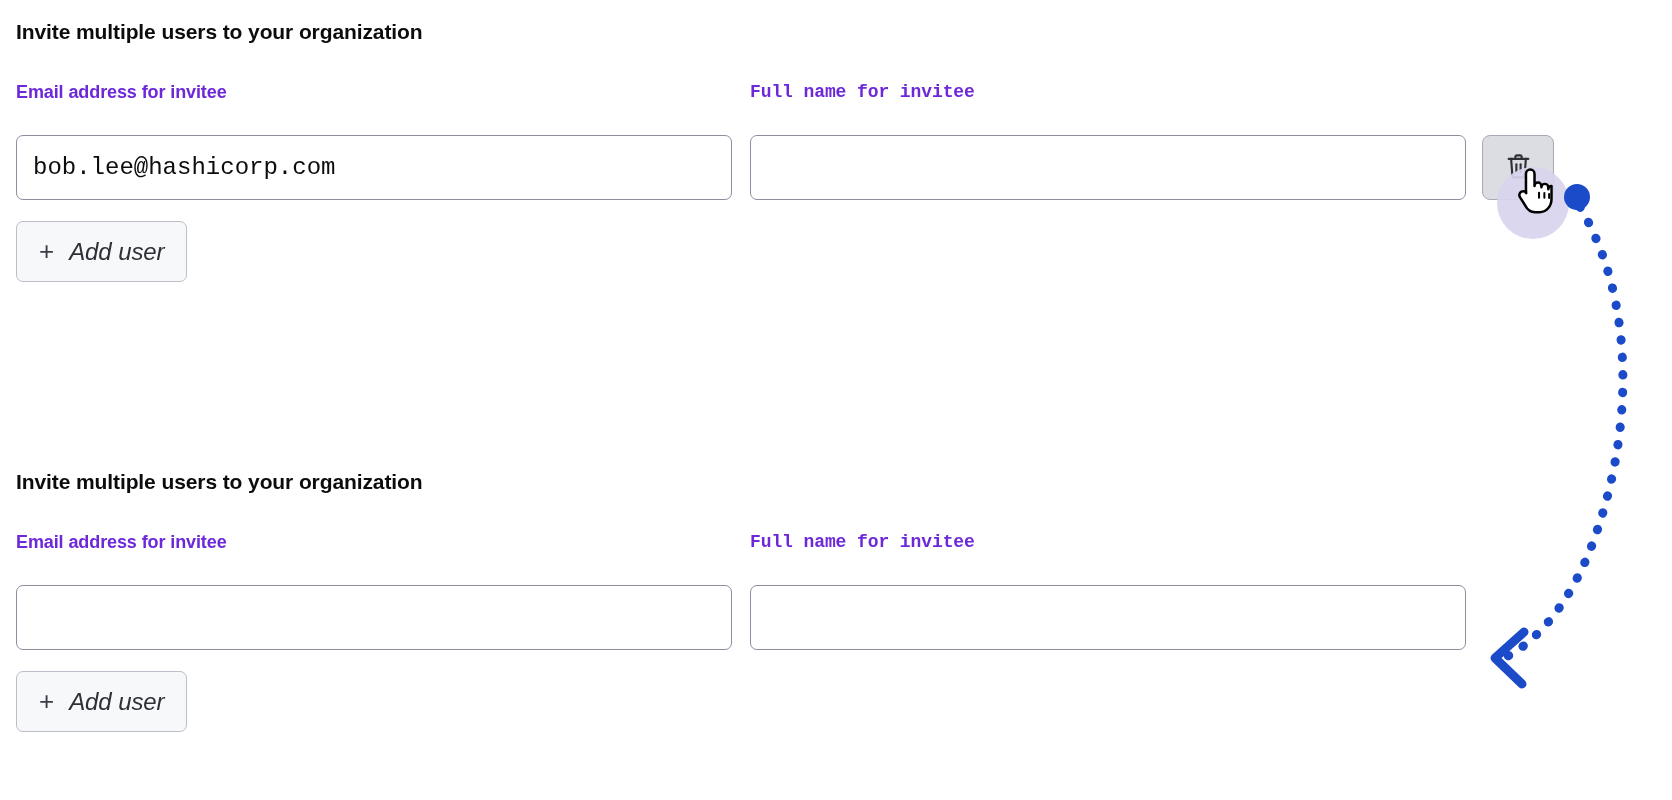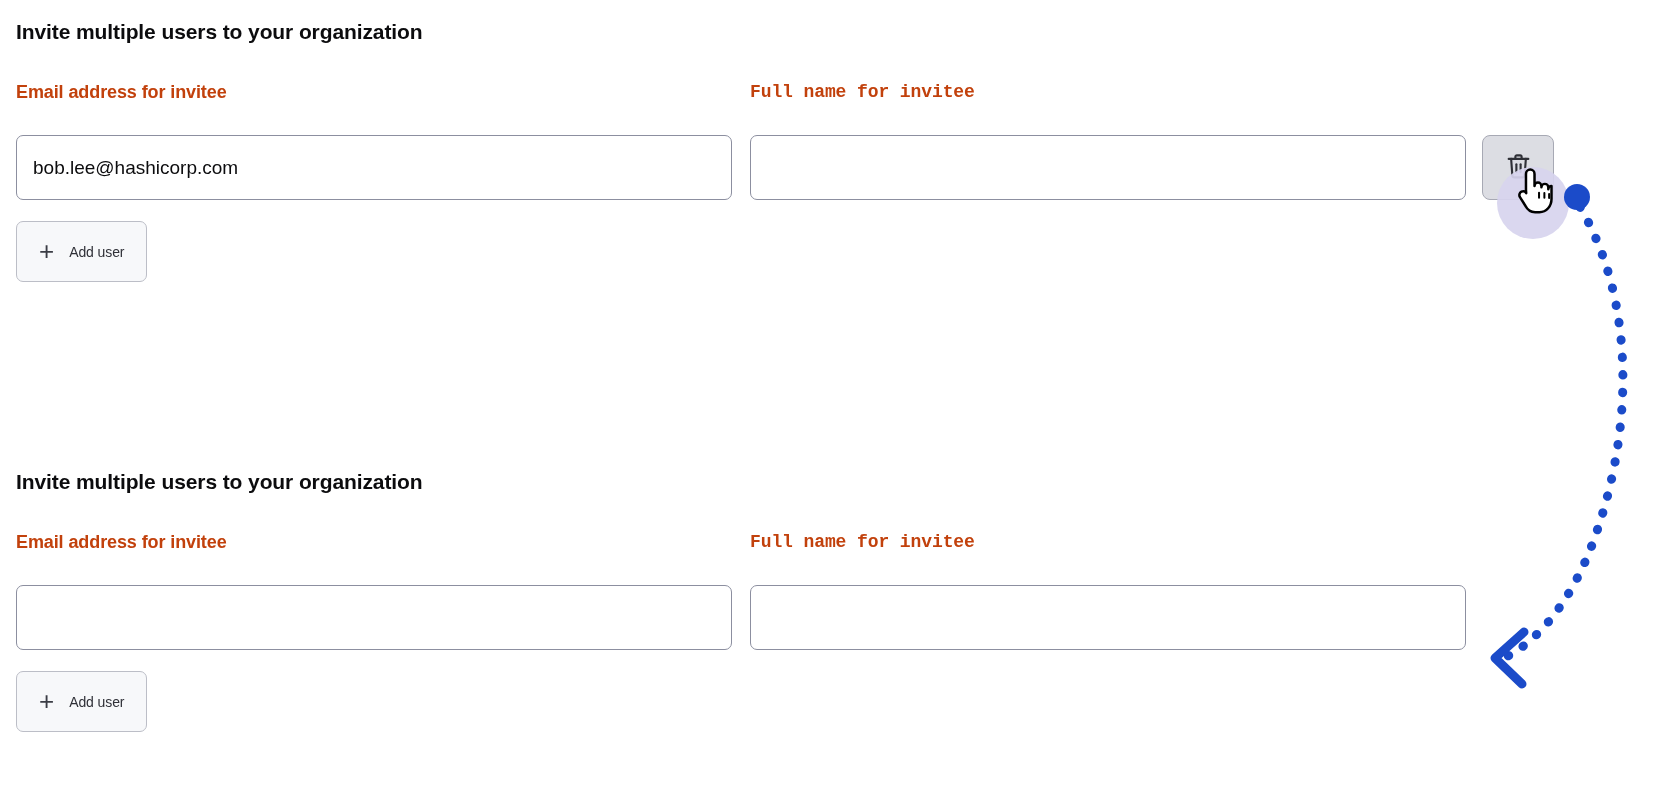--- a/index.html
+++ b/index.html
@@ -31,36 +31,36 @@
     color: #0c0c0e;
     letter-spacing: -0.1px;
     white-space: nowrap;
   }
 
   .field-label {
     position: absolute;
     top: 82px;
     font-size: 18px;
     font-weight: 700;
-    color: #c2410c;
+    color: #6d28d9;
     letter-spacing: -0.1px;
     white-space: nowrap;
   }
   .label-email { left: 16px; }
   .label-name  { left: 750px; font-family: Liberation Mono, monospace; }
 
   .text-input {
     position: absolute;
     top: 135px;
     height: 65px;
     background: #ffffff;
     border: 1.6px solid #8c8fa0;
     border-radius: 7px;
-    font-family: Liberation Sans, sans-serif;
-    font-size: 19px;
+    font-family: Liberation Mono, monospace;
+    font-size: 24px;
     color: #0c0c0e;
     padding: 4px 16px;
     outline: none;
   }
   .input-email { left: 16px;  width: 716px; }
   .input-name  { left: 750px; width: 716px; }
   .text-input::placeholder { color: #9aa0aa; }
 
   .delete-row-button {
     position: absolute;
@@ -94,24 +94,25 @@
     font-family: "Liberation Sans", sans-serif;
   }
   .add-user-plus {
     font-size: 26px;
     font-weight: 400;
     color: #3b3d45;
     line-height: 1;
     margin-top: -2px;
   }
   .add-user-label {
-    font-size: 14px;
+    font-size: 24px;
     font-weight: 400;
     color: #2f3037;
     letter-spacing: -0.1px;
+    font-style: italic;
   }
 
   
   .annotation-layer {
     position: absolute;
     left: 0; top: 0;
     width: 1672px; height: 800px;
     pointer-events: none;
   }
   .cursor-halo {

